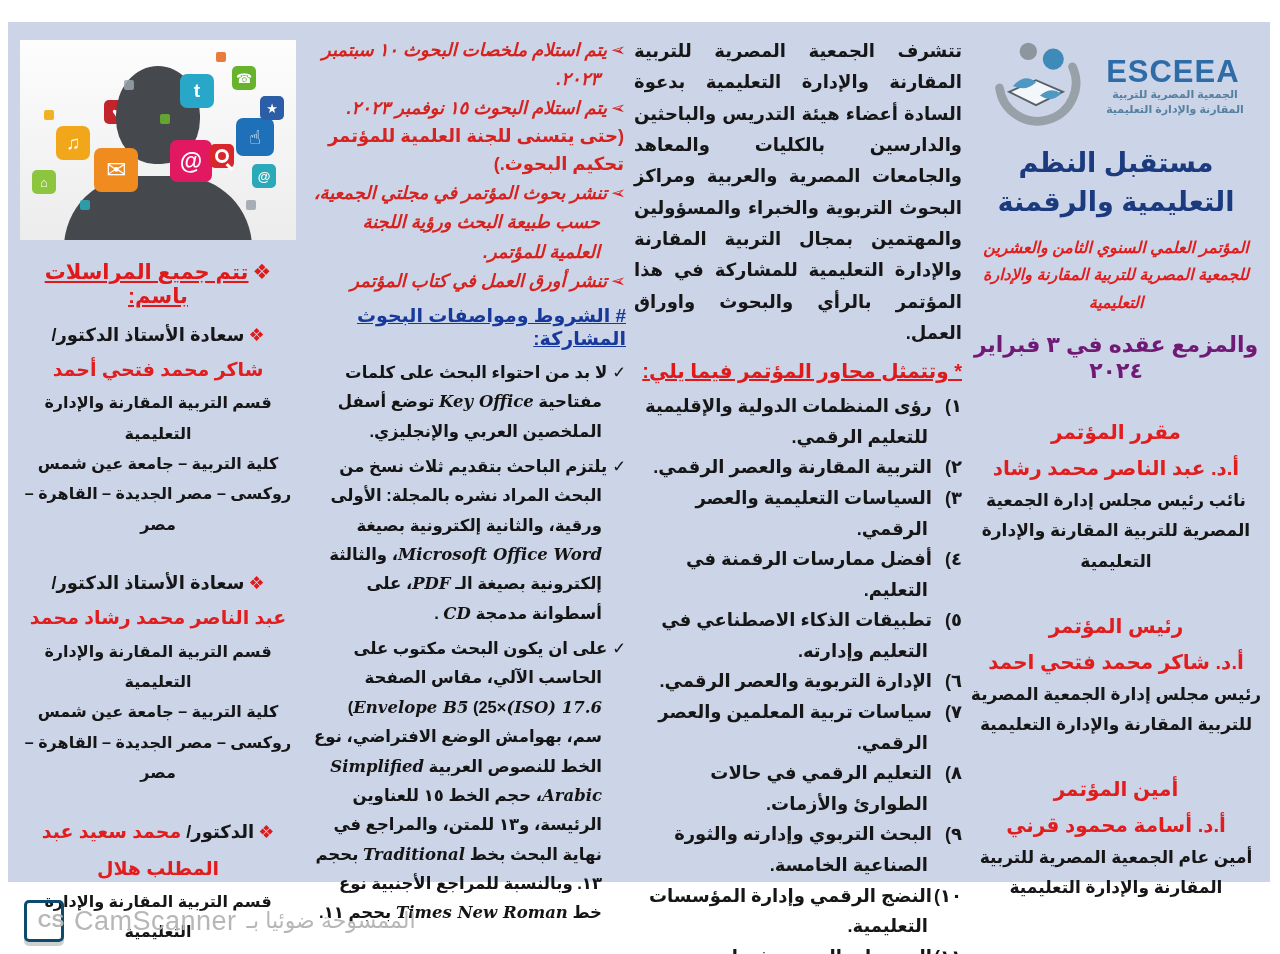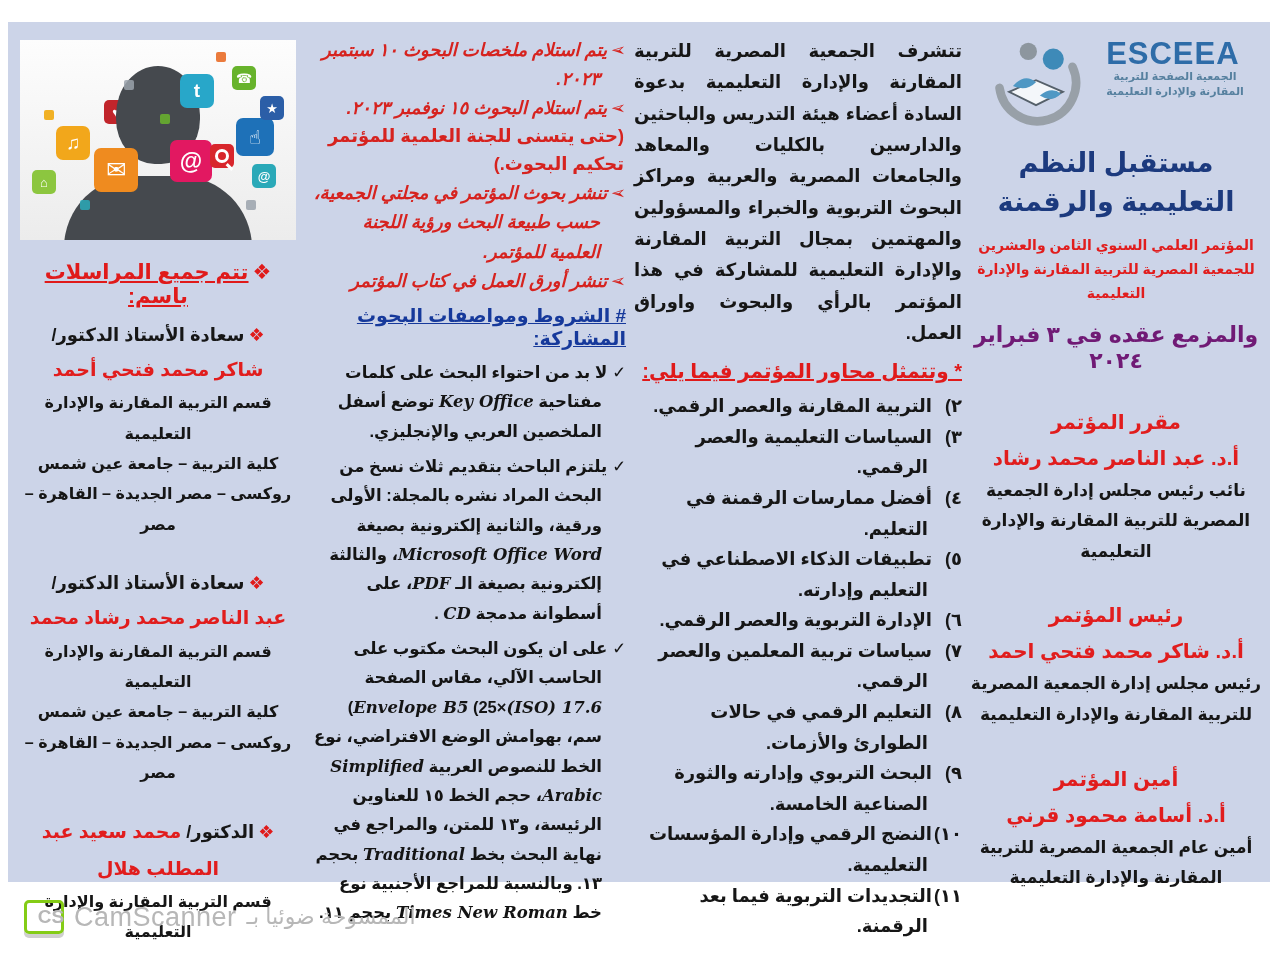--- a/index.html
+++ b/index.html
@@ -4,26 +4,26 @@
 <style>
   * { margin:0; padding:0; box-sizing:border-box; }
   body { margin:0; background:#fff; font-family:"Liberation Sans","DejaVu Sans",sans-serif; }
   .page { position:relative; width:1280px; height:954px; background:#ffffff; overflow:hidden; }
   .flyer { position:absolute; left:8px; top:22px; width:1262px; height:860px;
            background:#ccd4e8; display:flex; direction:rtl; gap:8px; padding:14px 8px 0 8px; }
   .col { flex:0 0 auto; }
 
   
   .col-info { width:292px; text-align:center; color:#161616; }
-  .logo { display:flex; direction:ltr; align-items:flex-start; justify-content:center; gap:22px; margin:2px 0 10px 0; }
+  .logo { display:flex; direction:ltr; align-items:center; justify-content:center; gap:22px; margin:2px 0 10px 0; }
   .logo-text { text-align:left; }
   .logo-acronym { font-size:31px; font-weight:bold; color:#2e6ca8; letter-spacing:1px; line-height:1; }
   .logo-org { font-size:11px; font-weight:bold; color:#56809f; line-height:1.35; text-align:center; }
   .main-title { font-size:27px; font-weight:bold; color:#1c3a7e; line-height:1.45; margin:6px 0 12px 0; }
-  .subtitle { font-size:14px; font-weight:bold; color:#e11d1d; line-height:1.7; margin-bottom:16px; }
+  .subtitle { font-size:16px; font-weight:bold; color:#e11d1d; line-height:1.7; margin-bottom:16px;font-style:italic; }
   .date-line { font-size:22px; font-weight:bold; color:#701a75; margin-bottom:4px; }
   .official { margin-top:30px; }
   .official .role { font-size:20px; font-weight:bold; color:#e11d1d; line-height:1.8; }
   .official .name { font-size:20px; font-weight:bold; color:#e11d1d; line-height:1.8; }
   .official .desc { font-size:17px; font-weight:bold; color:#161616; line-height:1.8; }
 
   
   .col-topics { width:328px; color:#161616; }
   .intro { font-size:18px; font-weight:bold; line-height:1.74; text-align:justify; }
   .topics-heading { font-size:20px; font-weight:bold; color:#e01a1a; text-decoration:underline; margin:10px 0 8px 0; }
@@ -78,22 +78,22 @@
   .cblock { margin-bottom:26px;text-align:center; }
   .cblock .clabel { font-size:18px; font-weight:bold; color:#161616; line-height:1.9; }
   .cblock .cname { font-size:19px; font-weight:bold; color:#e11d1d; line-height:1.9; }
   .cblock .cline { font-size:16px; font-weight:bold; color:#161616; line-height:1.9; }
   .dd { color:#e01a1a; margin-left:4px; }
   .inline-name { display:inline; }
 
   
   .watermark { position:absolute; left:24px; top:900px; display:flex; direction:ltr;
                align-items:center; gap:10px; color:#b7b7b7; }
-  .cs-box { display:inline-flex; align-items:center; justify-content:center; width:40px; height:34px;
-            border:3px solid #84cc16; border-radius:5px; font-size:19px; font-weight:bold;
+  .cs-box { display:inline-flex; align-items:center; justify-content:center; width:40px; height:42px;
+            border:3px solid #0c4a6e; border-radius:5px; font-size:19px; font-weight:bold;
             box-shadow:0 4px 0 #cfcfcf;padding-left:14px; }
   .cam-brand { font-size:27px; letter-spacing:.5px; }
   .cam-ar { font-size:22px; direction:rtl; }
 </style>
 </head>
 <body>
 
 <div class="page">
   <div class="flyer" dir="rtl">
 
@@ -102,21 +102,21 @@
         <svg width="96" height="96" viewBox="0 0 100 100">
           <path d="M12 52 A40 40 0 1 0 88 30" fill="none" stroke="#98a0a8" stroke-width="9" stroke-linecap="round"></path>
           <circle cx="42" cy="14" r="9" fill="#8d969e"></circle>
           <circle cx="68" cy="22" r="11" fill="#3e8ab8"></circle>
           <path d="M22 56 L50 44 L78 56 L50 70 Z" fill="#f4f7fa" stroke="#55606a" stroke-width="2"></path>
           <path d="M26 50 Q38 36 50 46 Q40 56 26 50 Z" fill="#4f98c4"></path>
           <path d="M54 60 Q66 50 76 58 Q66 68 54 60 Z" fill="#4f98c4"></path>
         </svg>
         <div class="logo-text">
           <div class="logo-acronym">ESCEEA</div>
-          <div class="logo-org">الجمعية الصفحة للتربية</div>
+          <div class="logo-org">الجمعية المصرية للتربية</div>
           <div class="logo-org">المقارنة والإدارة التعليمية</div>
         </div>
       </div>
       <h1 class="main-title">مستقبل النظم التعليمية والرقمنة</h1>
       <h2 class="subtitle">المؤتمر العلمي السنوي الثامن والعشرين للجمعية المصرية للتربية المقارنة والإدارة التعليمية</h2>
       <div class="date-line">والمزمع عقده في ٣ فبراير ٢٠٢٤</div>
 
       <div class="official">
         <div class="role">مقرر المؤتمر</div>
         <div class="name">أ.د. عبد الناصر محمد رشاد</div>
@@ -130,20 +130,21 @@
       <div class="official">
         <div class="role">أمين المؤتمر</div>
         <div class="name">أ.د. أسامة محمود قرني</div>
         <div class="desc">أمين عام الجمعية المصرية للتربية المقارنة والإدارة التعليمية</div>
       </div>
     </section>
 
     <section class="col col-topics">
       <p class="intro">تتشرف الجمعية المصرية للتربية المقارنة والإدارة التعليمية بدعوة السادة أعضاء هيئة التدريس والباحثين والدارسين بالكليات والمعاهد والجامعات المصرية والعربية ومراكز البحوث التربوية والخبراء والمسؤولين والمهتمين بمجال التربية المقارنة والإدارة التعليمية للمشاركة في هذا المؤتمر بالرأي والبحوث واوراق العمل.</p>
       <div class="topics-heading">* وتتمثل محاور المؤتمر فيما يلي:</div>
+      <div class="topic"><span class="t-num">١)</span><span>رؤى المنظمات الدولية والإقليمية للتعليم الرقمي.</span></div>
       <div class="topic"><span class="t-num">٢)</span><span>التربية المقارنة والعصر الرقمي.</span></div>
       <div class="topic"><span class="t-num">٣)</span><span>السياسات التعليمية والعصر الرقمي.</span></div>
       <div class="topic"><span class="t-num">٤)</span><span>أفضل ممارسات الرقمنة في التعليم.</span></div>
       <div class="topic"><span class="t-num">٥)</span><span>تطبيقات الذكاء الاصطناعي في التعليم وإدارته.</span></div>
       <div class="topic"><span class="t-num">٦)</span><span>الإدارة التربوية والعصر الرقمي.</span></div>
       <div class="topic"><span class="t-num">٧)</span><span>سياسات تربية المعلمين والعصر الرقمي.</span></div>
       <div class="topic"><span class="t-num">٨)</span><span>التعليم الرقمي في حالات الطوارئ والأزمات.</span></div>
       <div class="topic"><span class="t-num">٩)</span><span>البحث التربوي وإدارته والثورة الصناعية الخامسة.</span></div>
       <div class="topic"><span class="t-num">١٠)</span><span>النضج الرقمي وإدارة المؤسسات التعليمية.</span></div>
       <div class="topic"><span class="t-num">١١)</span><span>التجديدات التربوية فيما بعد الرقمنة.</span></div>

